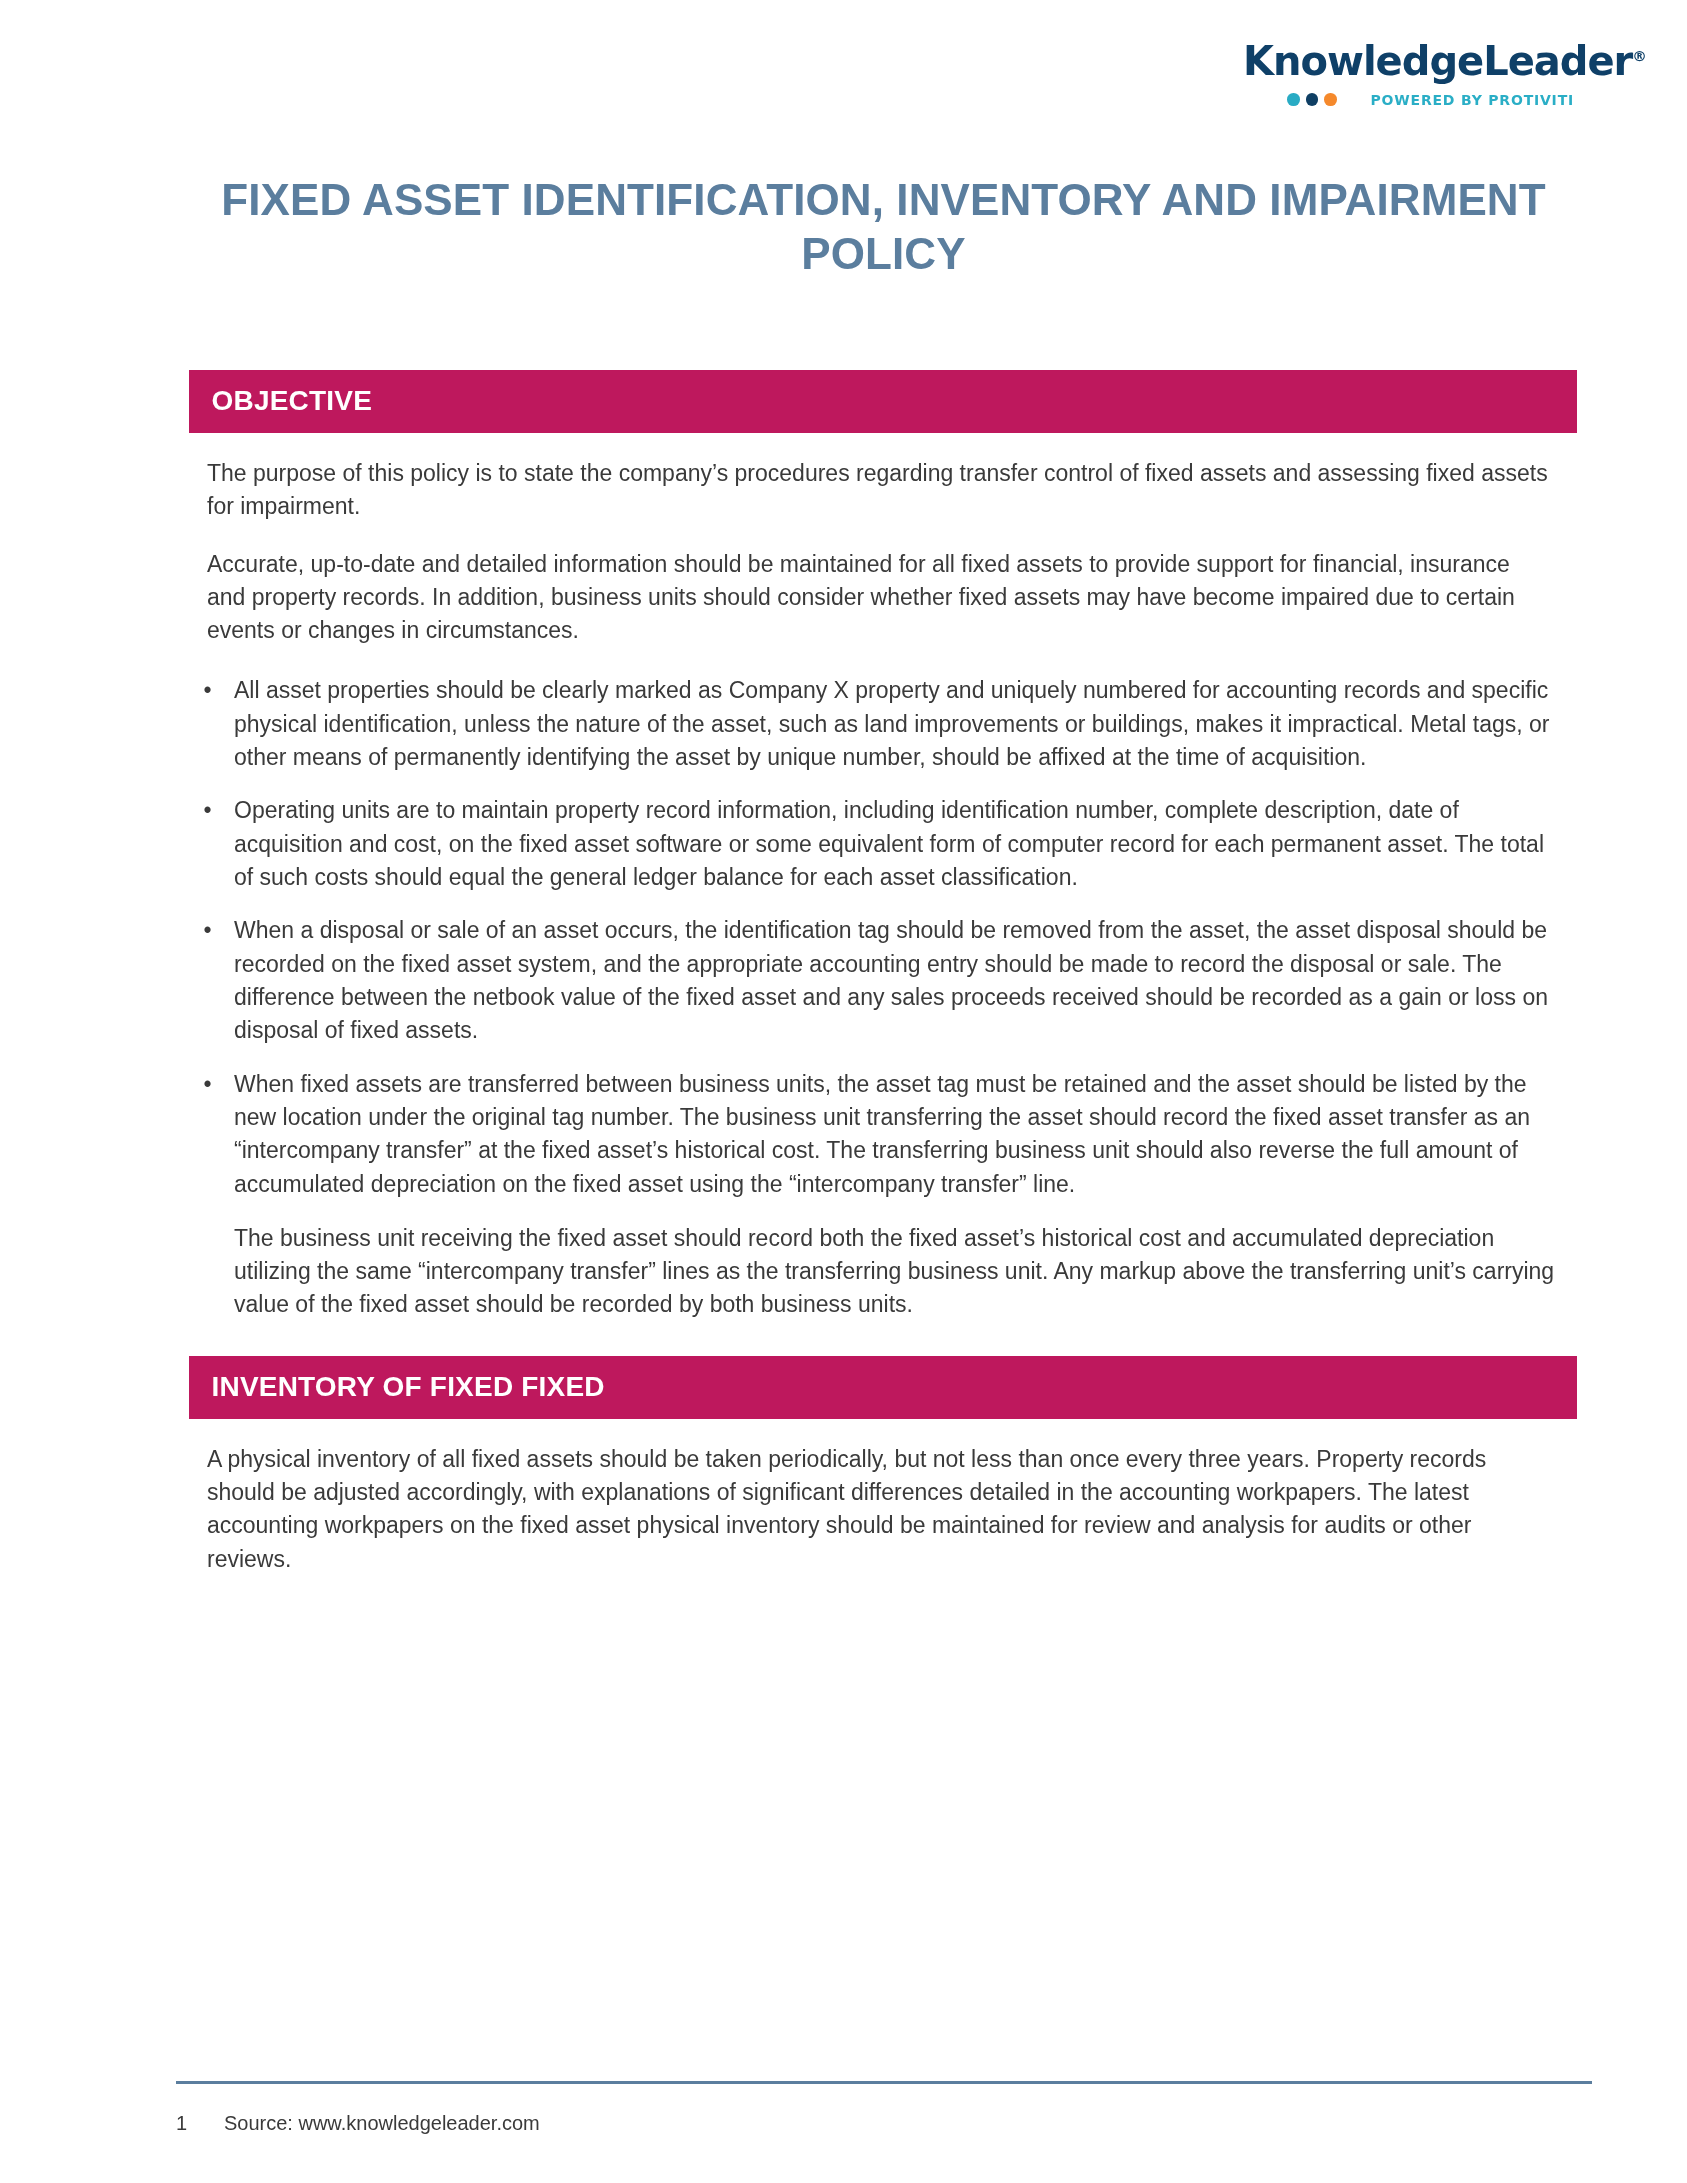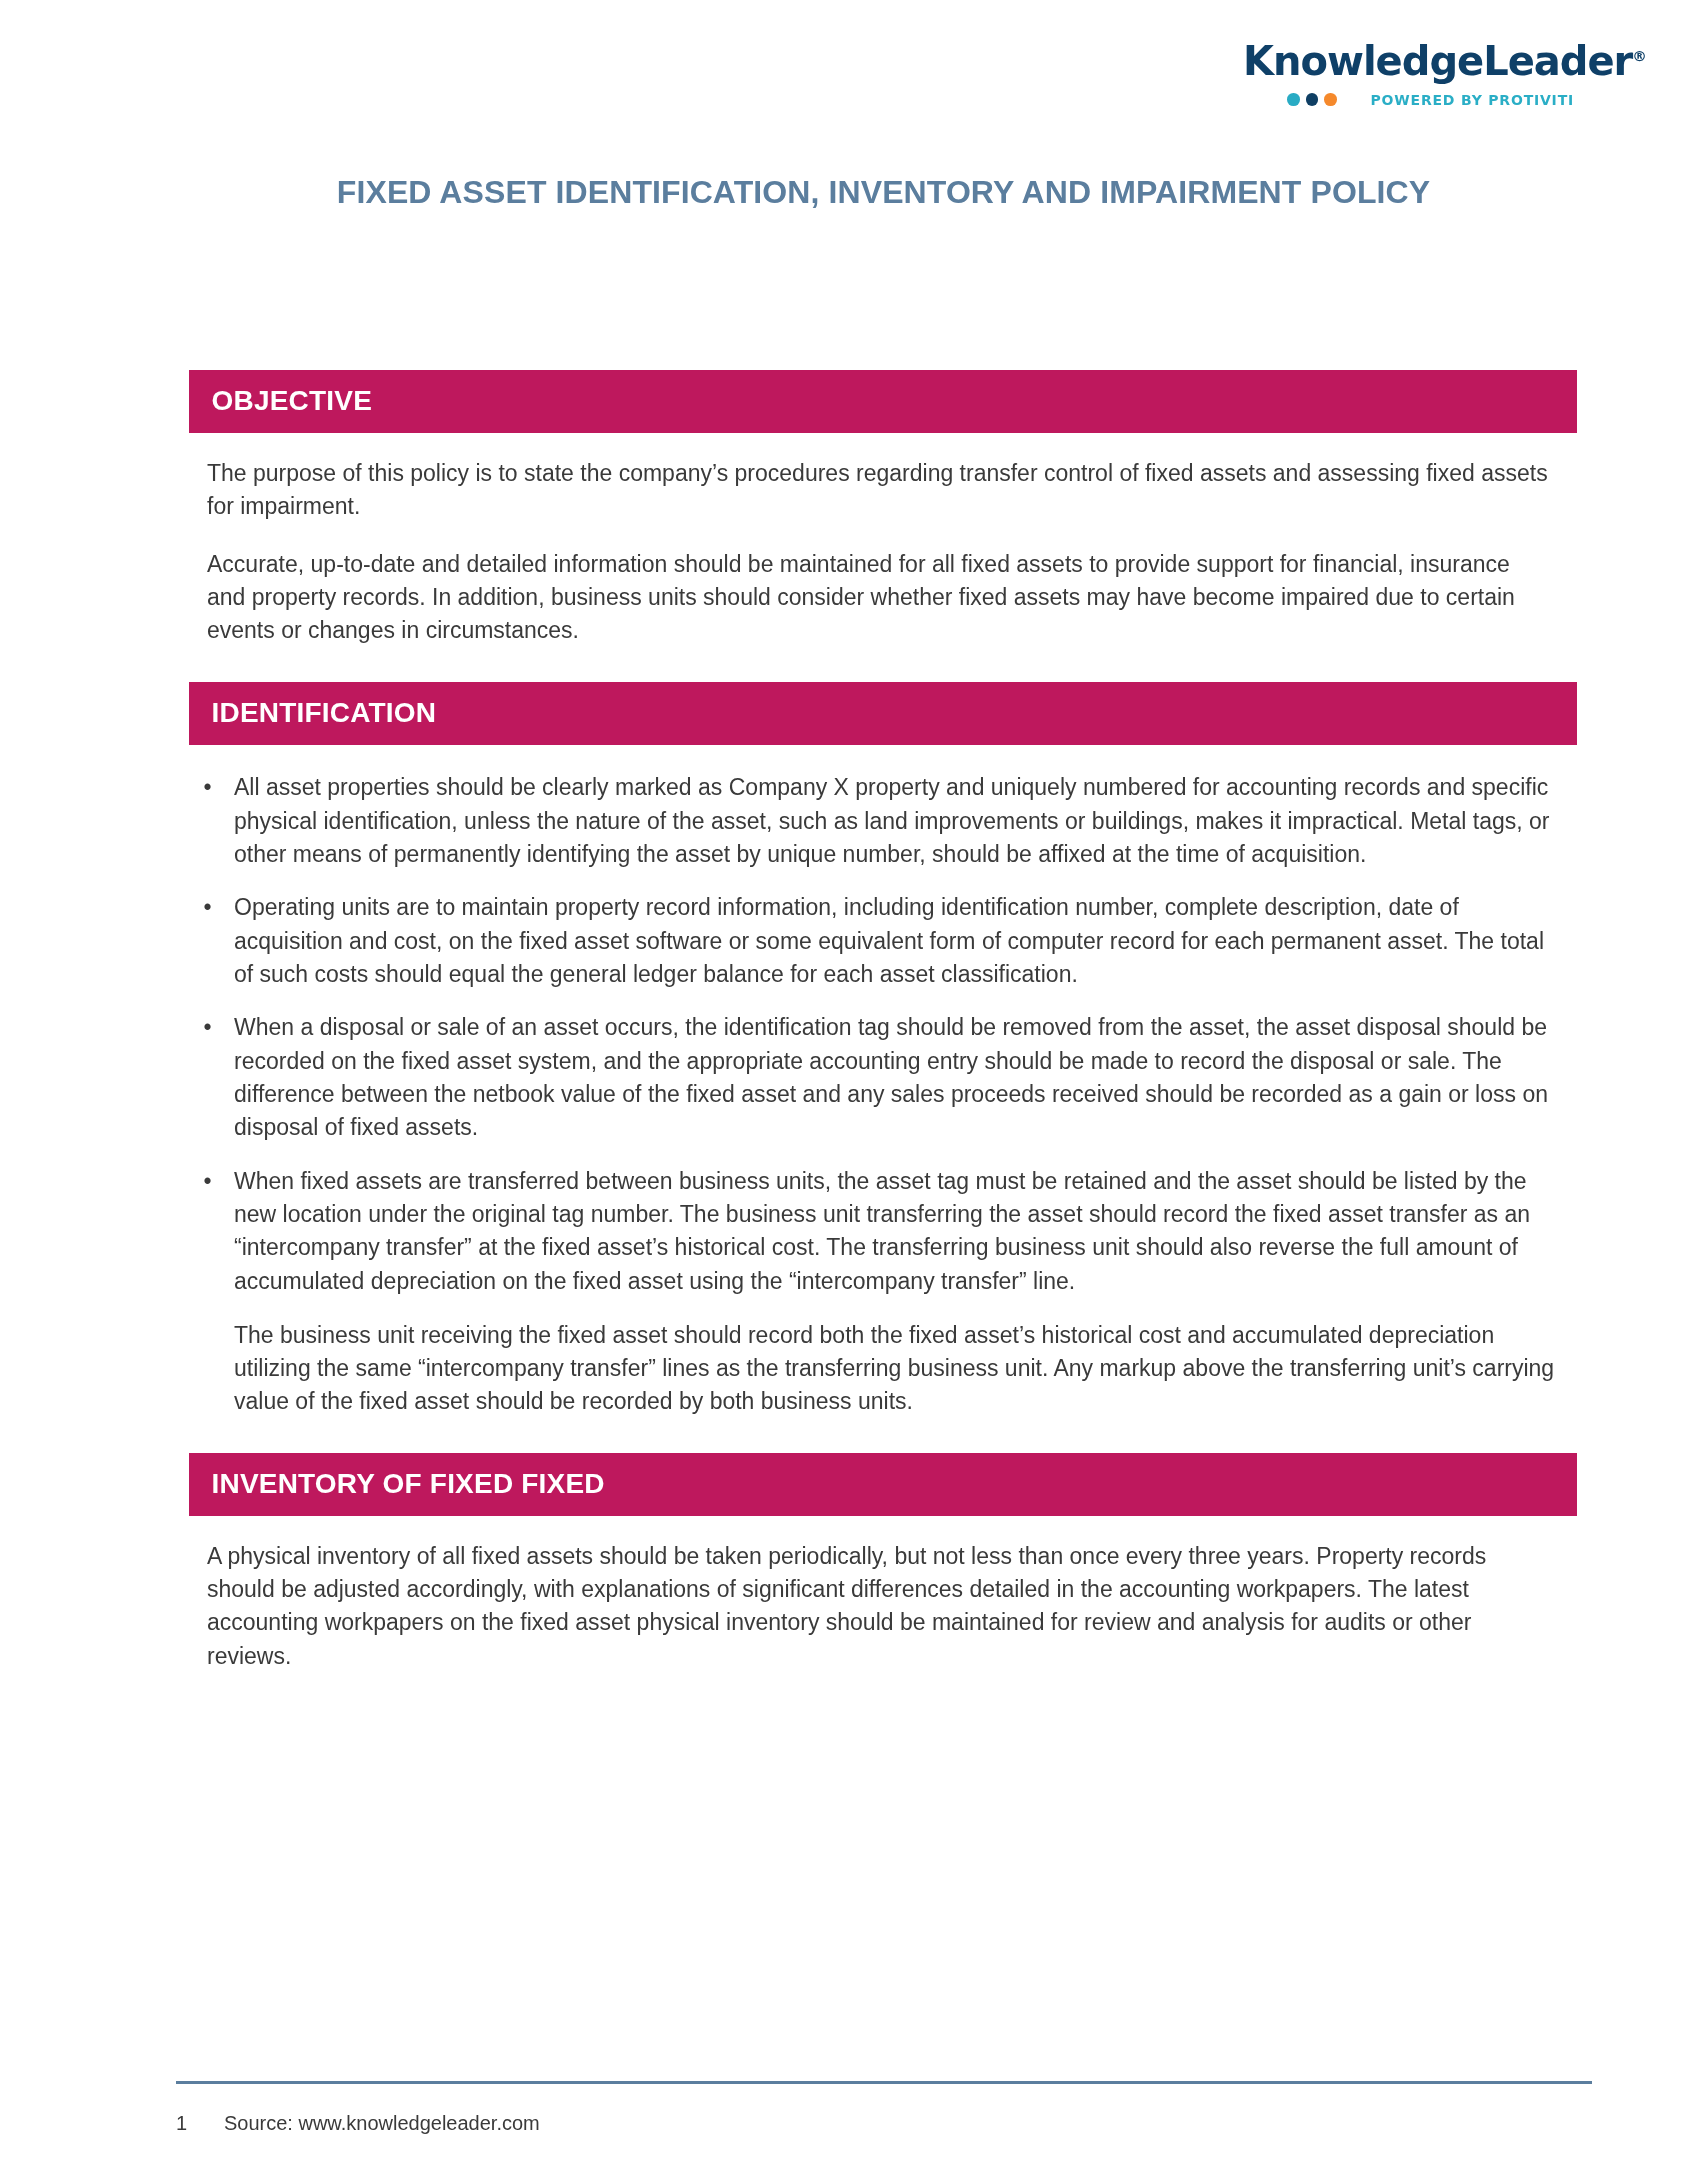--- a/index.html
+++ b/index.html
@@ -81,21 +81,21 @@
 
   
   .doc-title {
     position: absolute;
     top: 173px;
     left: 149px;
     width: 1389px;
     text-align: center;
     font-family: "Liberation Sans", sans-serif;
     font-weight: bold;
-    font-size: 32px;
+    font-size: 44px;
     line-height: 1.22;
     color: #5B7E9E;
     letter-spacing: 0.1px;
   }
 
   
   .content {
     position: absolute;
     top: 370px;
     left: 149px;
@@ -199,21 +199,20 @@
 
   <div class="doc-title">FIXED ASSET IDENTIFICATION, INVENTORY AND IMPAIRMENT POLICY</div>
 
   <div class="content">
 
     <div class="section-banner">OBJECTIVE</div>
     <p class="body-text">The purpose of this policy is to state the company’s procedures regarding transfer control of fixed assets and assessing fixed assets for impairment.</p>
 
     <p class="body-text">Accurate, up-to-date and detailed information should be maintained for all fixed assets to provide support for financial, insurance and property records. In addition, business units should consider whether fixed assets may have become impaired due to certain events or changes in circumstances.</p>
 
-    <div class="section-banner">IDENTIFICATION</div>
     <ul class="bullets">
       <li>
         <span class="bullet-dot">•</span>
         <span>All asset properties should be clearly marked as Company X property and uniquely numbered for accounting records and specific physical identification, unless the nature of the asset, such as land improvements or buildings, makes it impractical. Metal tags, or other means of permanently identifying the asset by unique number, should be affixed at the time of acquisition.</span>
       </li>
       <li>
         <span class="bullet-dot">•</span>
         <span>Operating units are to maintain property record information, including identification number, complete description, date of acquisition and cost, on the fixed asset software or some equivalent form of computer record for each permanent asset. The total of such costs should equal the general ledger balance for each asset classification.</span>
       </li>
       <li>

